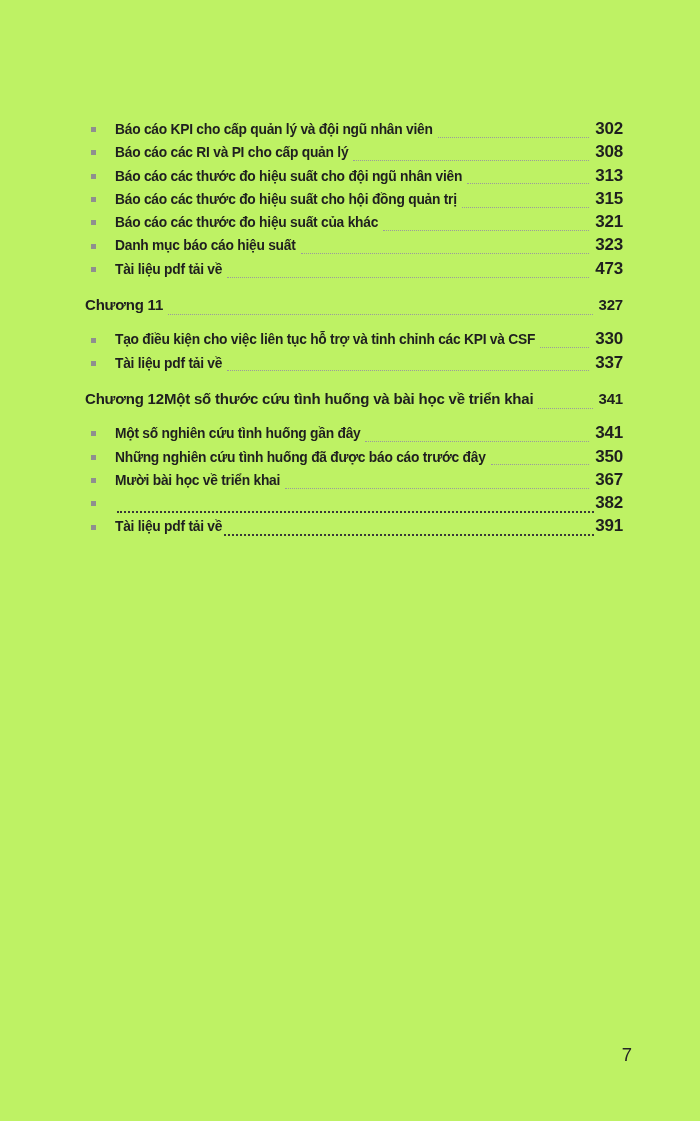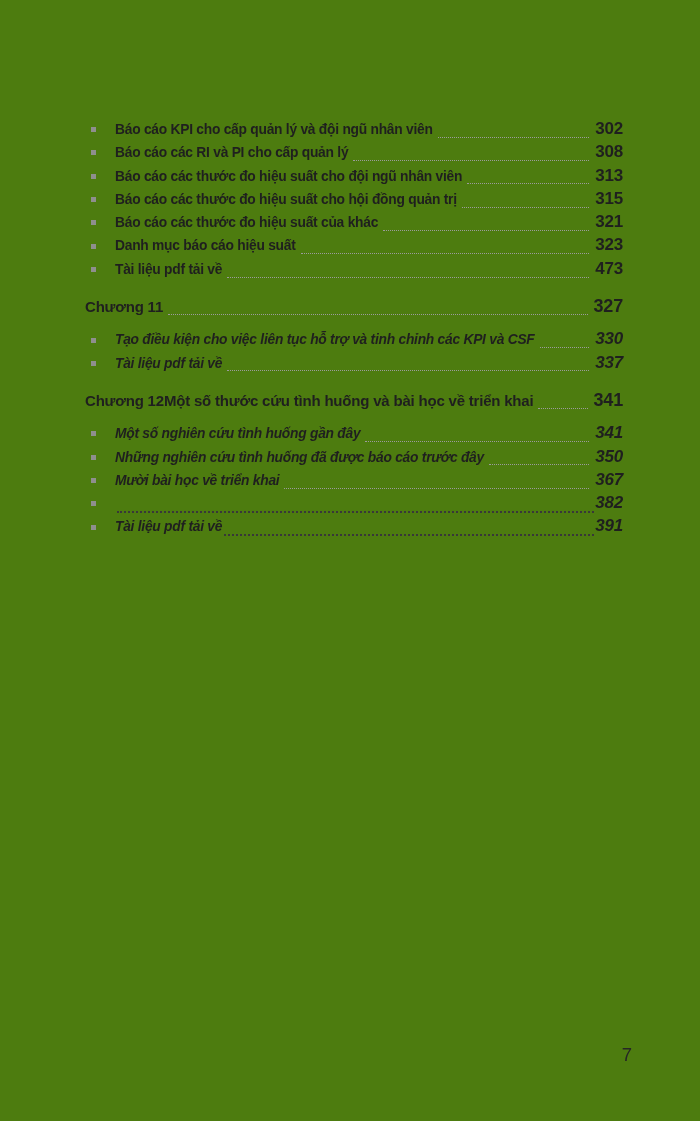--- a/index.html
+++ b/index.html
@@ -11,42 +11,42 @@
     width: 700px;
     height: 1121px;
     position: relative;
     overflow: hidden;
     font-family: "Liberation Sans", sans-serif;
     color: #1f1f1f;
   }
   .page {
     position: absolute;
     inset: 0;
-    background: #4d7c0f;
+    background: #bef264;
   }
   .content {
     position: absolute;
     left: 85px;
     top: 119px;
     width: 538px;
   }
   .toc-section { }
   .chapter-section { margin-top: 14px; }
   .row {
     display: flex;
     align-items: baseline;
     height: 23.3px;
     white-space: nowrap;
   }
   .heading-row {
     font-weight: bold;
     font-size: 15px;
     letter-spacing: -0.2px;
   }
-  .heading-row + .item-list { margin-top: 10px; font-style: italic; }
+  .heading-row + .item-list { margin-top: 10px; }
   .chapter-label {
     flex: 0 0 65px;
     text-align: right;
   }
   .chapter-title {
     flex: 0 0 auto;
   }
   .item-row {
     font-weight: bold;
     font-size: 13.8px;
@@ -76,21 +76,21 @@
   }
   .leader.heavy {
     border-bottom: 2px dotted var(--leader-heavy-color, #383838);
     margin: 0 1px 3.5px 2px;
   }
   .pagenum {
     flex: none;
     font-size: 17px;
     letter-spacing: -0.2px;
   }
-  .heading-row .pagenum { font-size: 18px; }
+  .heading-row .pagenum { font-size: 15px; }
   .folio {
     position: absolute;
     top: 1044px;
     right: 68px;
     font-size: 18.5px;
     color: #262626;
     letter-spacing: 0;
   }
 </style>
 </head>

